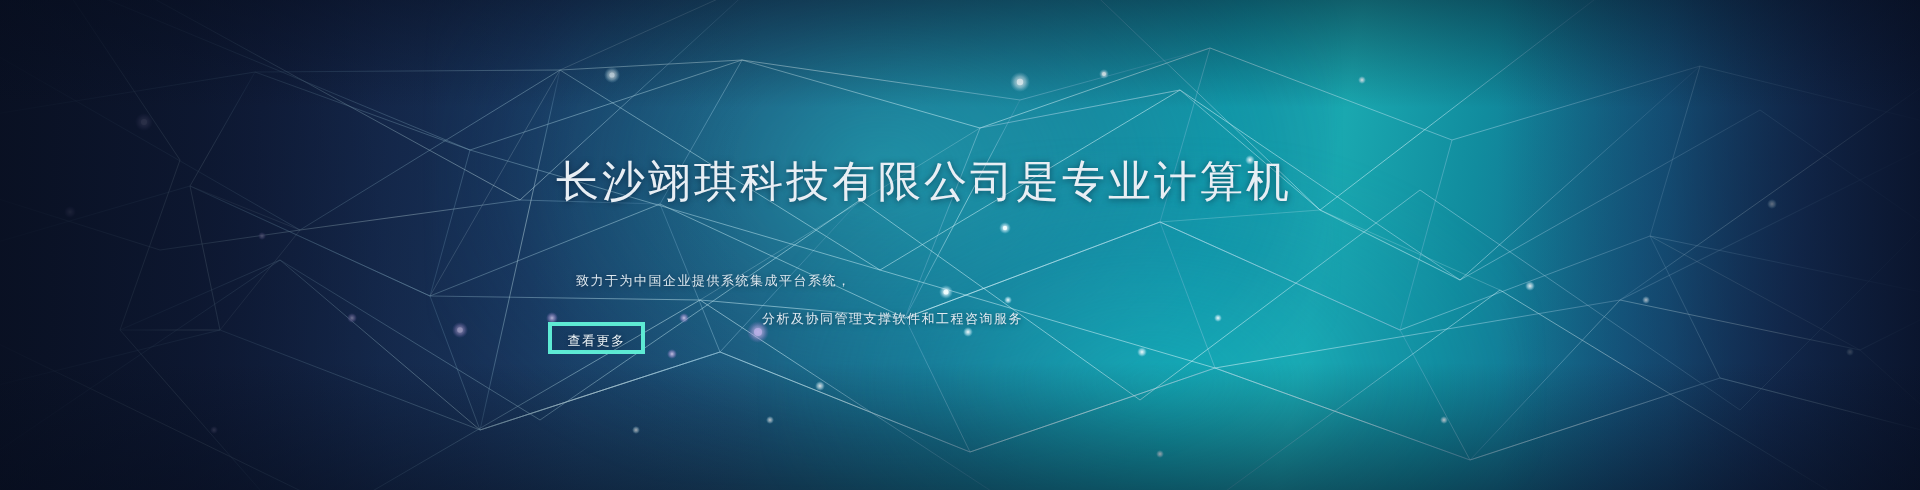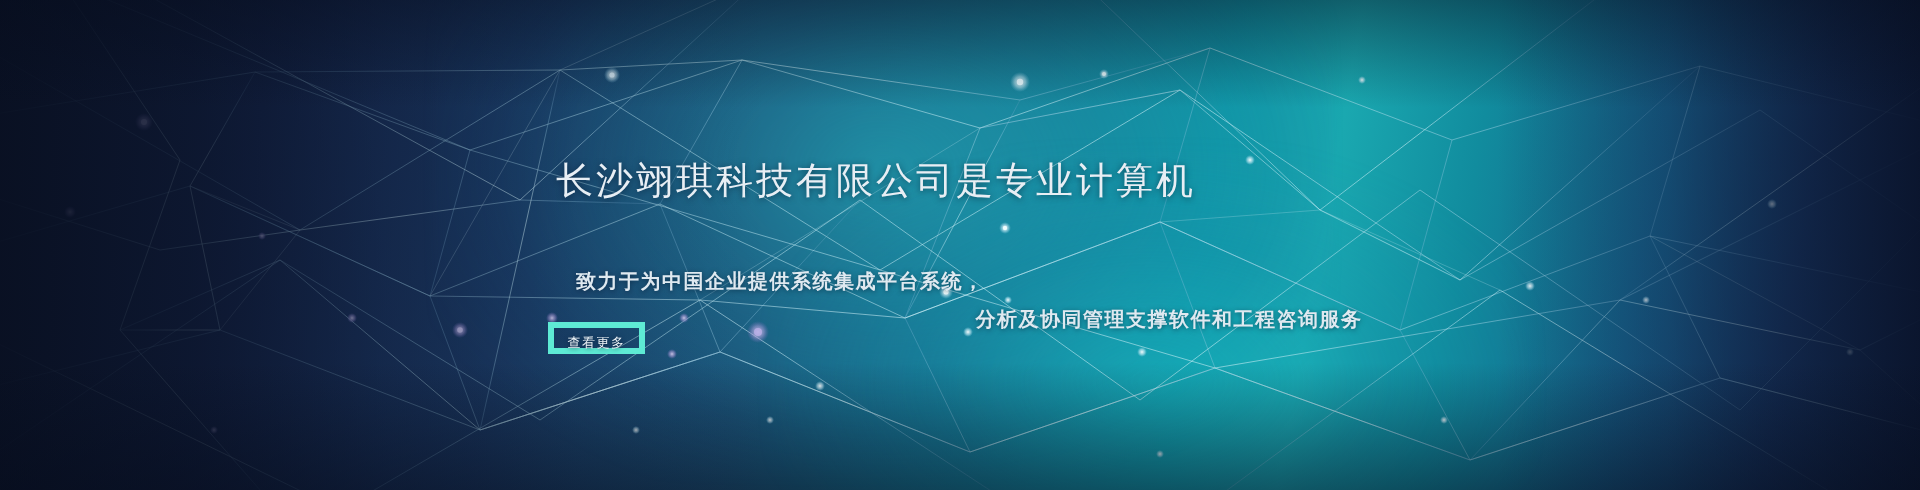--- a/index.html
+++ b/index.html
@@ -104,53 +104,53 @@
     top: 0;
     width: 1920px;
     height: 490px;
   }
   .headline {
     position: absolute;
     left: 556px;
     top: 155px;
     width: 900px;
     color: #e8eef4;
-    font-size: 37px;
+    font-size: 43px;
     line-height: 52px;
     letter-spacing: 3px;
     font-weight: 400;
     text-shadow: 0 1px 6px rgba(4,14,34,0.55);
     white-space: nowrap;
   }
   .headline .hl-line { display: block; }
 
   .subtitle {
     position: absolute;
     left: 576px;
     top: 262px;
     width: 1000px;
     color: #dfe9f0;
-    font-size: 20px;
+    font-size: 13px;
     line-height: 38px;
     letter-spacing: 1.5px;
-    font-weight: 700;
+    font-weight: 400;
     text-shadow: 0 1px 5px rgba(4,14,34,0.5);
     white-space: nowrap;
   }
   .subtitle .sub-line { display: block; }
-  .subtitle .sub-line.indent { padding-left: 186px; text-align: center; }
+  .subtitle .sub-line.indent { padding-left: 186px; }
 
   .more-button {
     position: absolute;
     left: 548px;
     top: 322px;
     width: 97px;
     height: 32px;
     box-sizing: border-box;
-    border: 6px solid #5eead4;
+    border: 4px solid #5eead4;
     background: rgba(14,30,60,0.10);
     color: #eef5f8;
     font-size: 13px;
     letter-spacing: 1.5px;
     line-height: 30px;
     text-align: center;
     cursor: pointer;
     text-shadow: 0 1px 4px rgba(4,14,34,0.6);
     user-select: none;
   }

